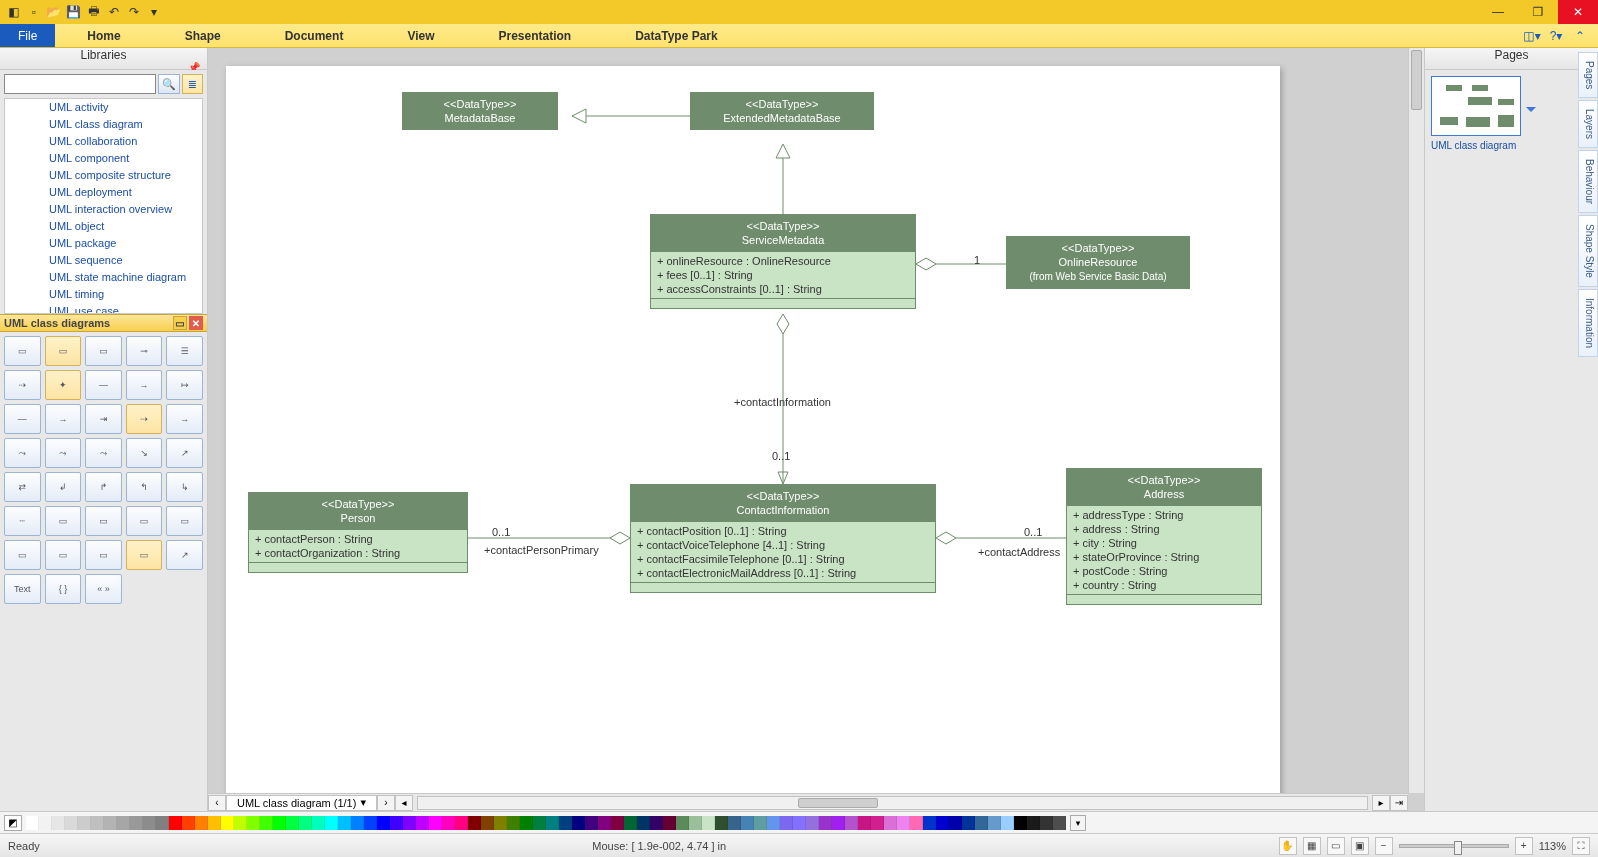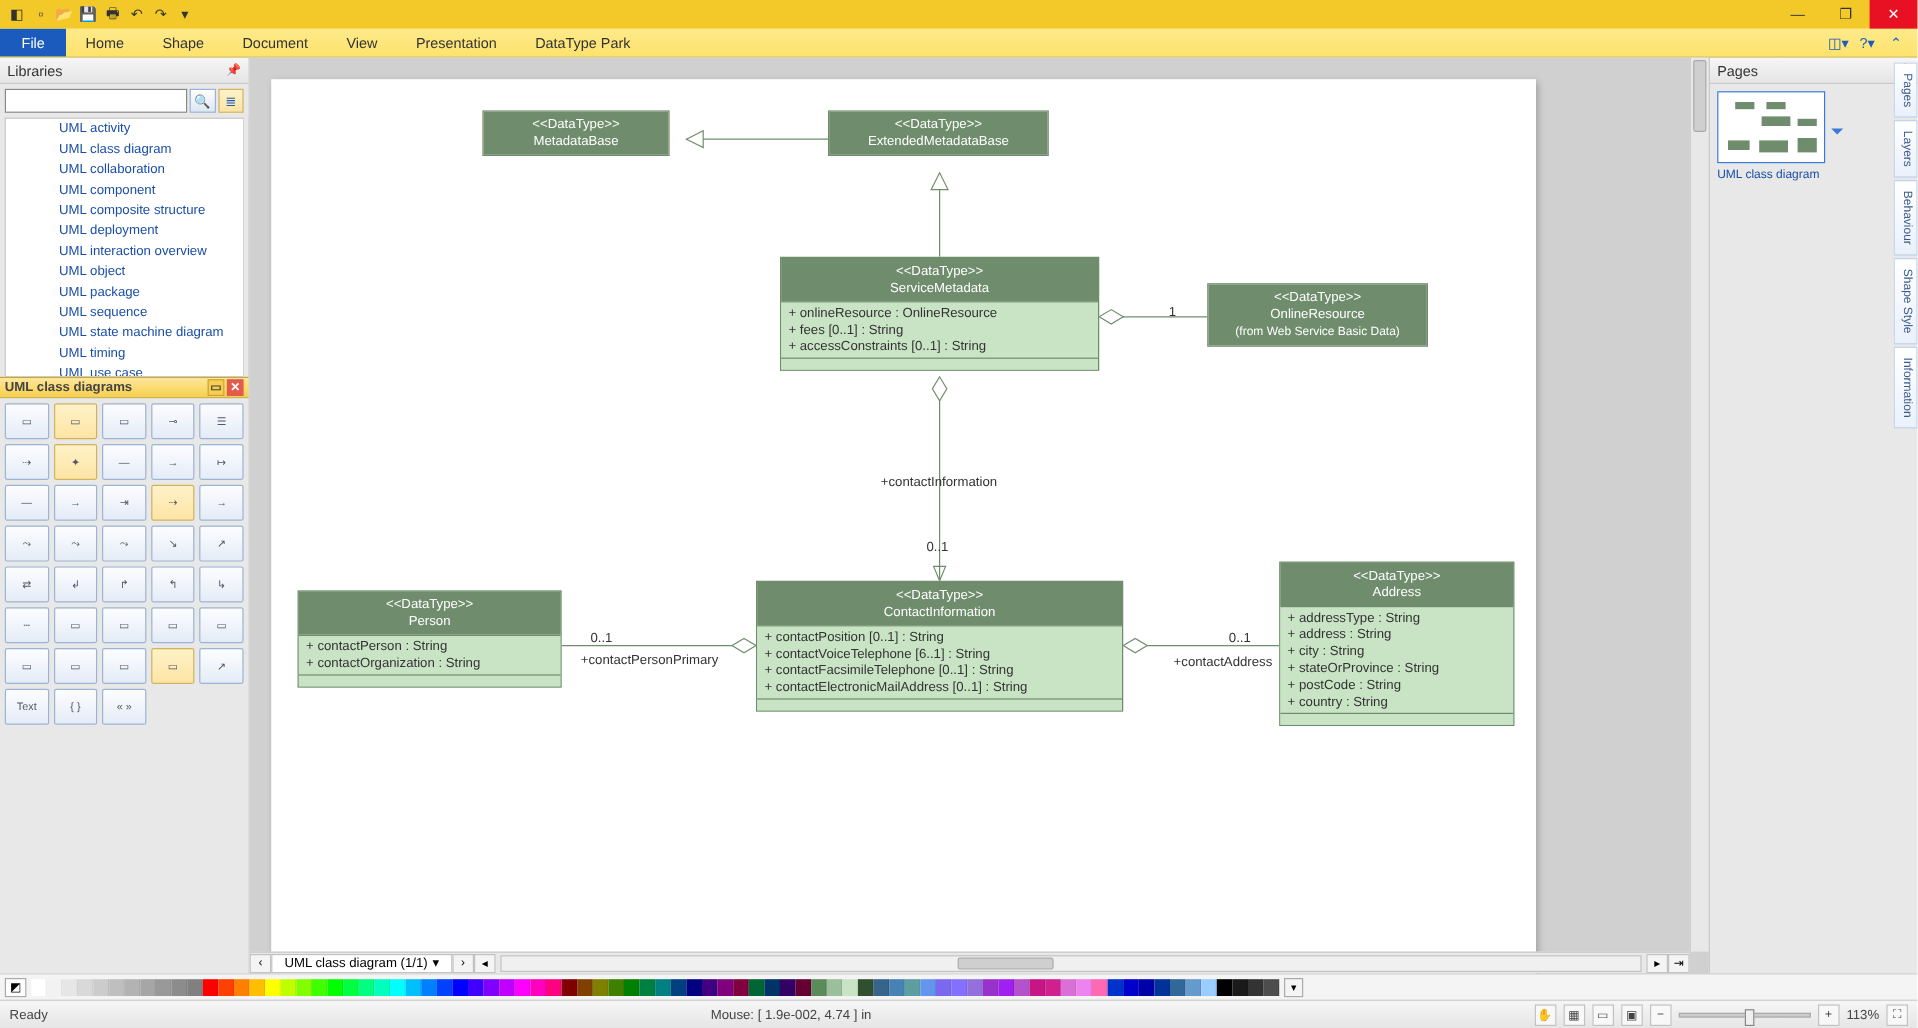--- a/index.html
+++ b/index.html
@@ -10,30 +10,30 @@
 .titlebar .qat { display: flex; gap: 4px; padding-left: 6px; align-items: center; }
 .titlebar .qat span { width: 16px; height: 16px; display: inline-flex; align-items: center; justify-content: center; }
 .titlebar .title { position: absolute; left: 50%; transform: translateX(-50%); font-size: 12px; }
 .titlebar .winbtns { margin-left: auto; display: flex; }
 .titlebar .winbtns span { width: 40px; height: 24px; display: inline-flex; align-items: center; justify-content: center; font-size: 12px; }
 .titlebar .winbtns .close { background: #e81123; color: #fff; }
 
 
 .ribbon { height: 24px; background: linear-gradient(#feea8a,#fde26d); display: flex; align-items: stretch; font-size: 12px; position: relative; border-bottom: 1px solid #d5b83e; }
 .ribbon .filebtn { background: #1a5bbd; color: #fff; padding: 0 18px; display: flex; align-items: center; }
-.ribbon .tab { padding: 0 16px; display: flex; align-items: center; color: #333; }
+.ribbon .tab { padding: 0 32px; display: flex; align-items: center; color: #333; font-weight: bold; }
 .ribbon .right { margin-left: auto; display: flex; gap: 8px; padding-right: 10px; align-items: center; }
 .ribbon .right span { width: 16px; height: 16px; display:inline-flex; align-items:center; justify-content:center; color:#1a5bbd;}
 
 
 .main { display: flex; height: calc(857px - 24px - 24px - 22px - 24px); }
 
 
 .leftpanel { width: 208px; background: #e8e8e8; border-right: 1px solid #c9c9c9; display: flex; flex-direction: column; }
-.panelhdr { height: 22px; background: linear-gradient(#f6f6f6,#e5e5e5); border-bottom: 1px solid #c9c9c9; display: flex; align-items: center; padding: 0 6px; font-size: 12px; color: #333; }
+.panelhdr { height: 22px; background: linear-gradient(#f6f6f6,#e5e5e5); border-bottom: 1px solid #c9c9c9; display: flex; align-items: center; padding: 0 6px; font-size: 12px; color: #333; flex-direction: column; }
 .panelhdr .pin { margin-left: auto; font-size: 10px; color: #666; }
 .searchrow { display: flex; padding: 4px; gap: 2px; background:#e8e8e8;}
 .searchrow input { flex: 1; height: 20px; border: 1px solid #888; font-size: 11px; padding: 0 4px; }
 .searchrow .btn { width: 22px; height: 20px; background: linear-gradient(#fff,#dce6f2); border: 1px solid #9cb5d6; display: flex; align-items: center; justify-content: center; font-size: 11px; color:#1a5bbd;}
 .treewrap { flex: 0 0 216px; background: #fff; border: 1px solid #c9c9c9; margin: 0 4px; overflow-y: scroll; position:relative;}
 .treewrap .item { font-size: 11px; color: #1a4ea8; padding: 1px 0 1px 44px; line-height: 15px; cursor: default; white-space: nowrap;}
 .shapehdr { height: 18px; background: linear-gradient(#ffe79a,#f7cf4e); border-top: 1px solid #c9a53a; border-bottom: 1px solid #c9a53a; display: flex; align-items: center; padding: 0 4px; font-size: 11px; font-weight: bold; color: #444;}
 .shapehdr .sx { margin-left: auto; display:flex; gap:2px;}
 .shapehdr .sx span{width:14px;height:14px;display:inline-flex;align-items:center;justify-content:center;font-size:10px;}
 .shapegrid { flex: 1; background: #e8e8e8; padding: 4px; display: grid; grid-template-columns: repeat(5, 1fr); gap: 4px; align-content: start; overflow:hidden;}
@@ -241,21 +241,21 @@
         </div>
         <div class="bodyempty"></div>
       </div>
       <div class="uml" style="left:780px;top:170px;width:184px;">
         <div class="head"><span>&lt;&lt;DataType&gt;&gt;</span><br><span>OnlineResource</span><br><span style="font-size:10px;">(from Web Service Basic Data)</span></div>
       </div>
       <div class="uml" style="left:404px;top:418px;width:306px;">
         <div class="head"><span>&lt;&lt;DataType&gt;&gt;</span><br><span>ContactInformation</span></div>
         <div class="body">
           <div>+ contactPosition [0..1] : String</div>
-          <div>+ contactVoiceTelephone [6..1] : String</div>
+          <div>+ contactVoiceTelephone [4..1] : String</div>
           <div>+ contactFacsimileTelephone [0..1] : String</div>
           <div>+ contactElectronicMailAddress [0..1] : String</div>
         </div>
         <div class="bodyempty"></div>
       </div>
       <div class="uml" style="left:22px;top:426px;width:220px;">
         <div class="head"><span>&lt;&lt;DataType&gt;&gt;</span><br><span>Person</span></div>
         <div class="body">
           <div>+ contactPerson : String</div>
           <div>+ contactOrganization : String</div>

